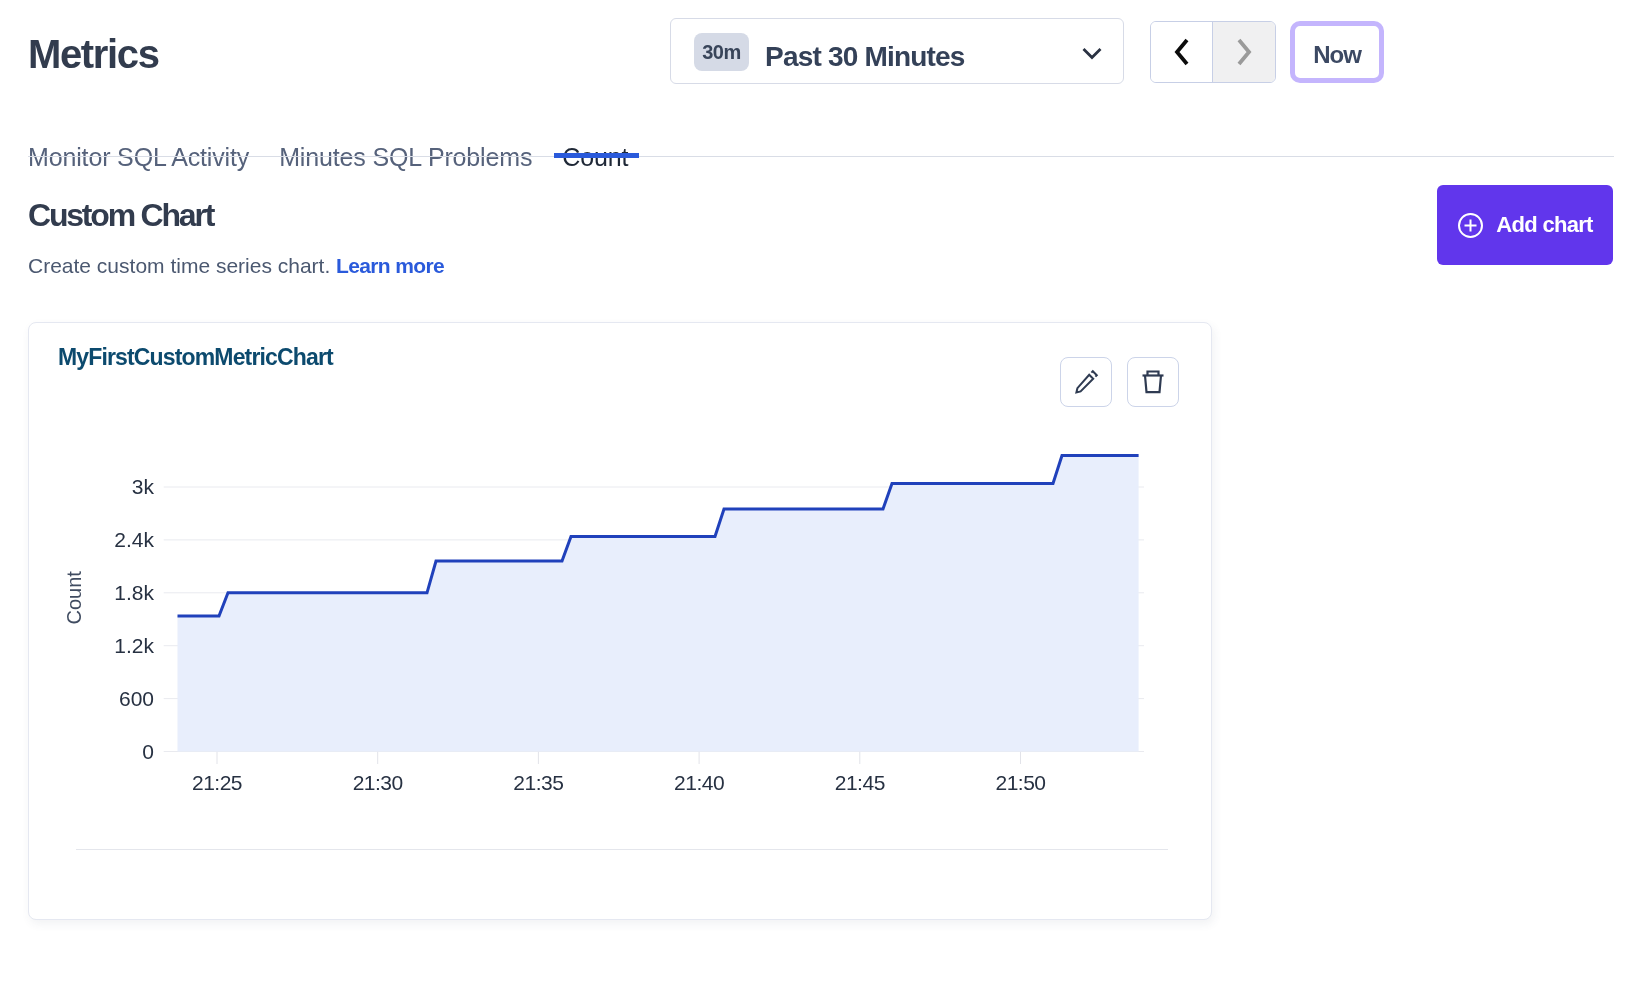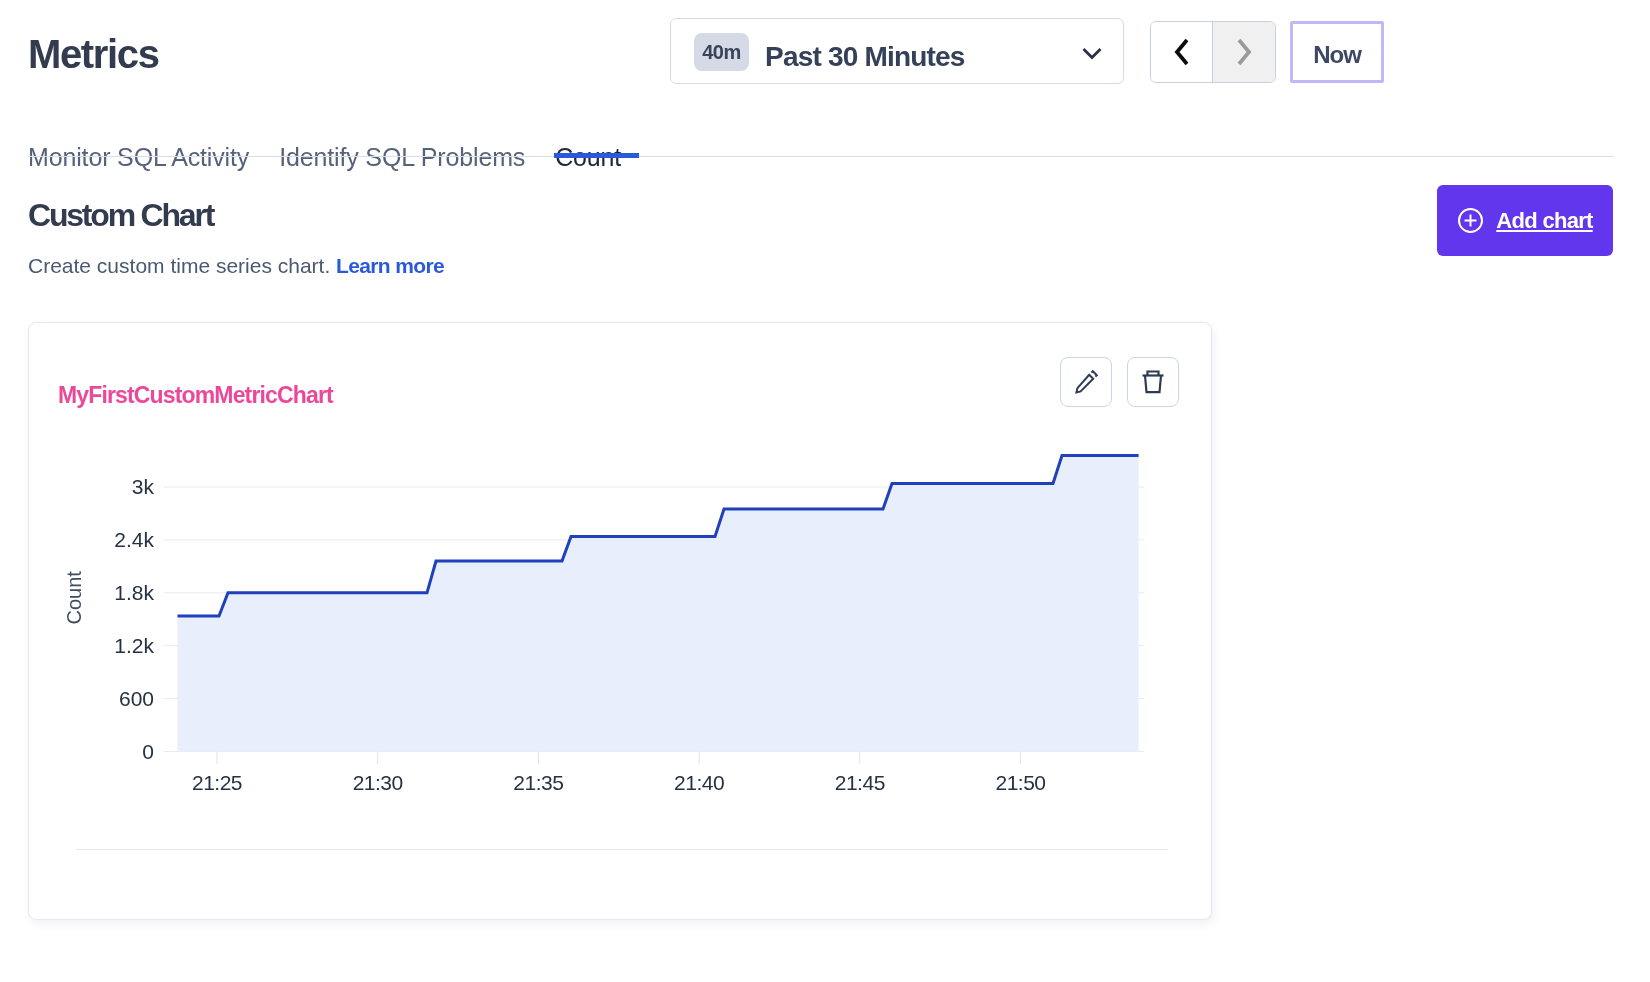--- a/index.html
+++ b/index.html
@@ -23,52 +23,52 @@
 .selector { left:670px; top:18px; width:454px; height:66px; border:1px solid #d7dbe7; border-radius:6px; background:#fff; }
 .badge30 { left:694px; top:33px; width:55px; height:38px; background:#d5dae6; border-radius:8px; color:#39455a; font-weight:700; font-size:20px; text-align:center; line-height:38px; letter-spacing:-0.5px; }
 .pasttxt { left:765px; top:41px; font-size:28px; font-weight:700; color:#344158; letter-spacing:-0.8px; }
 .selchev { left:1081px; top:46px; }
 
 .arrows { left:1150px; top:21px; width:126px; height:62px; border:1px solid #c7cfe6; border-radius:6px; overflow:hidden; display:flex; }
 .arrows .seg { width:63px; height:100%; display:flex; align-items:center; justify-content:center; }
 .arrows .seg.l { background:#fff; border-right:1px solid #c7cfe6; }
 .arrows .seg.r { background:#f0f0f1; }
 
-.nowbtn { left:1290px; top:21px; width:94px; height:62px; border:3px solid #c4b5fd; border-radius:2px; color:#3c4963; font-weight:700; font-size:24px; letter-spacing:-1px; display:flex; align-items:center; justify-content:center; background:#fff; padding-top:5px; }
+.nowbtn { left:1290px; top:21px; width:94px; height:62px; border:5px solid #c4b5fd; border-radius:10px; color:#3c4963; font-weight:700; font-size:24px; letter-spacing:-1px; display:flex; align-items:center; justify-content:center; background:#fff; padding-top:5px; }
 
-.addbtn { left:1437px; top:185px; width:176px; height:71px; background:#6136ec; border-radius:6px; color:#fff; display:flex; align-items:center; justify-content:center; gap:12px; font-size:22px; font-weight:700; letter-spacing:-0.7px;text-decoration:underline; }
+.addbtn { left:1437px; top:185px; width:176px; height:80px; background:#6136ec; border-radius:6px; color:#fff; display:flex; align-items:center; justify-content:center; gap:12px; font-size:22px; font-weight:700; letter-spacing:-0.7px; }
 
 
 .card { left:28px; top:322px; width:1184px; height:598px; background:#fff; border:1px solid #e5e8f1; border-radius:8px; box-shadow:2px 4px 10px rgba(60,70,100,0.07); }
-.cardtitle { left:58px; top:382px; font-size:23px; font-weight:700; color:#ec4899; letter-spacing:-0.85px; }
+.cardtitle { left:58px; top:344px; font-size:23px; font-weight:700; color:#0c4a6e; letter-spacing:-0.85px; }
 .iconbtn { top:357px; width:52px; height:50px; border:1px solid #ccd4e9; border-radius:8px; background:#fff; display:flex; align-items:center; justify-content:center; }
 .divider { left:76px; top:849px; width:1092px; height:1px; background:#e4e6ec; }
 .legend { left:412px; top:875px; display:flex; align-items:center; gap:7px; }
 .legsq { width:22px; height:22px; background:#1f3ab8; border-radius:4px; }
 .legtxt { font-size:22px; color:#475872; letter-spacing:-0.2px; }
 </style>
 </head>
 <body>
 <div id="page">
   <div class="abs">
       <h1 class="metrics abs">Metrics</h1>
     </div>
   <div class="abs tabs">
     <span class="t">Monitor SQL Activity</span>
-    <span class="t">Identify SQL Problems</span>
+    <span class="t">Minutes SQL Problems</span>
     <span class="t active">Count</span>
   </div>
   <div class="abs tabrule"></div>
   <div class="abs tabline"></div>
 
   <h2 class="cc abs">Custom Chart</h2>
   <div class="abs sub">Create custom time series chart. <a href="#">Learn more</a></div>
 
   <div class="abs selector"></div>
-  <div class="abs badge30">40m</div>
+  <div class="abs badge30">30m</div>
   <div class="abs pasttxt">Past 30 Minutes</div>
   <svg class="abs selchev" width="22" height="15" viewBox="0 0 22 15">
       <path d="M2.5 3 L11 11.5 L19.5 3" fill="none" stroke="#2a3242" stroke-width="2.8"></path>
     </svg>
 
   <div class="abs arrows">
     <div class="seg l">
         <svg width="20" height="30" viewBox="0 0 20 30">
           <path d="M15 3 L5 15 L15 27" fill="none" stroke="#0c0c0c" stroke-width="3.8"></path>
         </svg>

